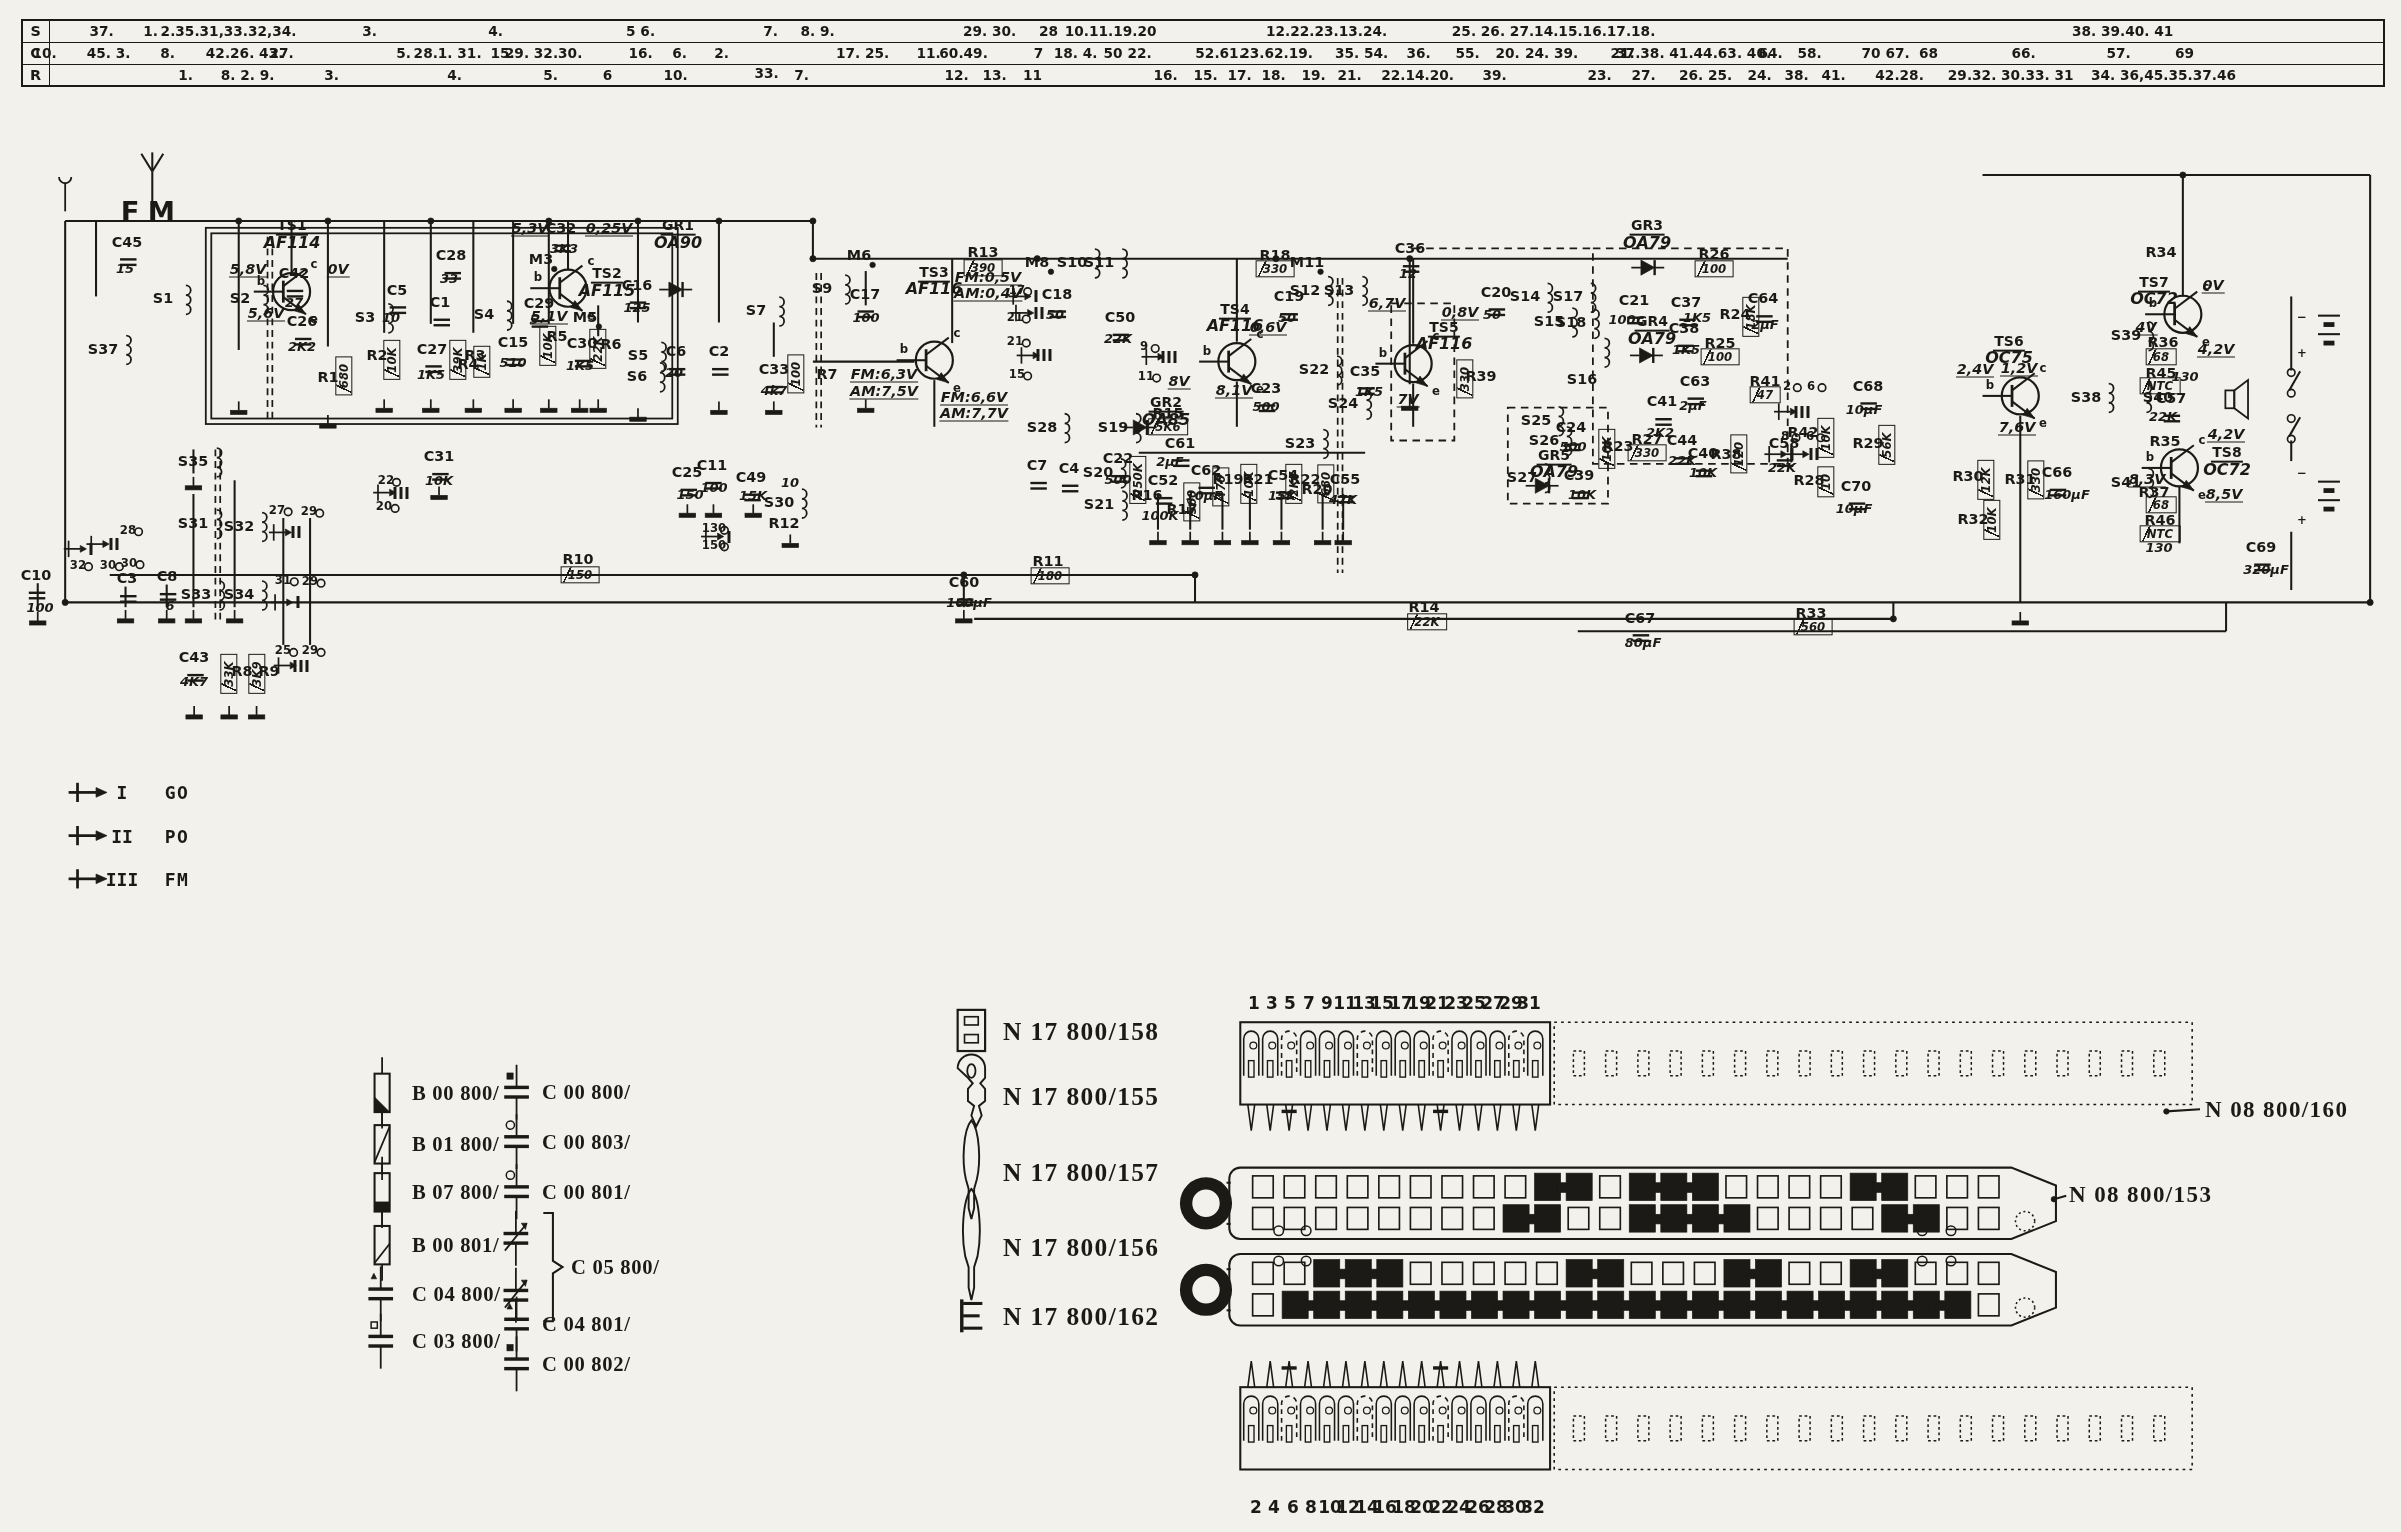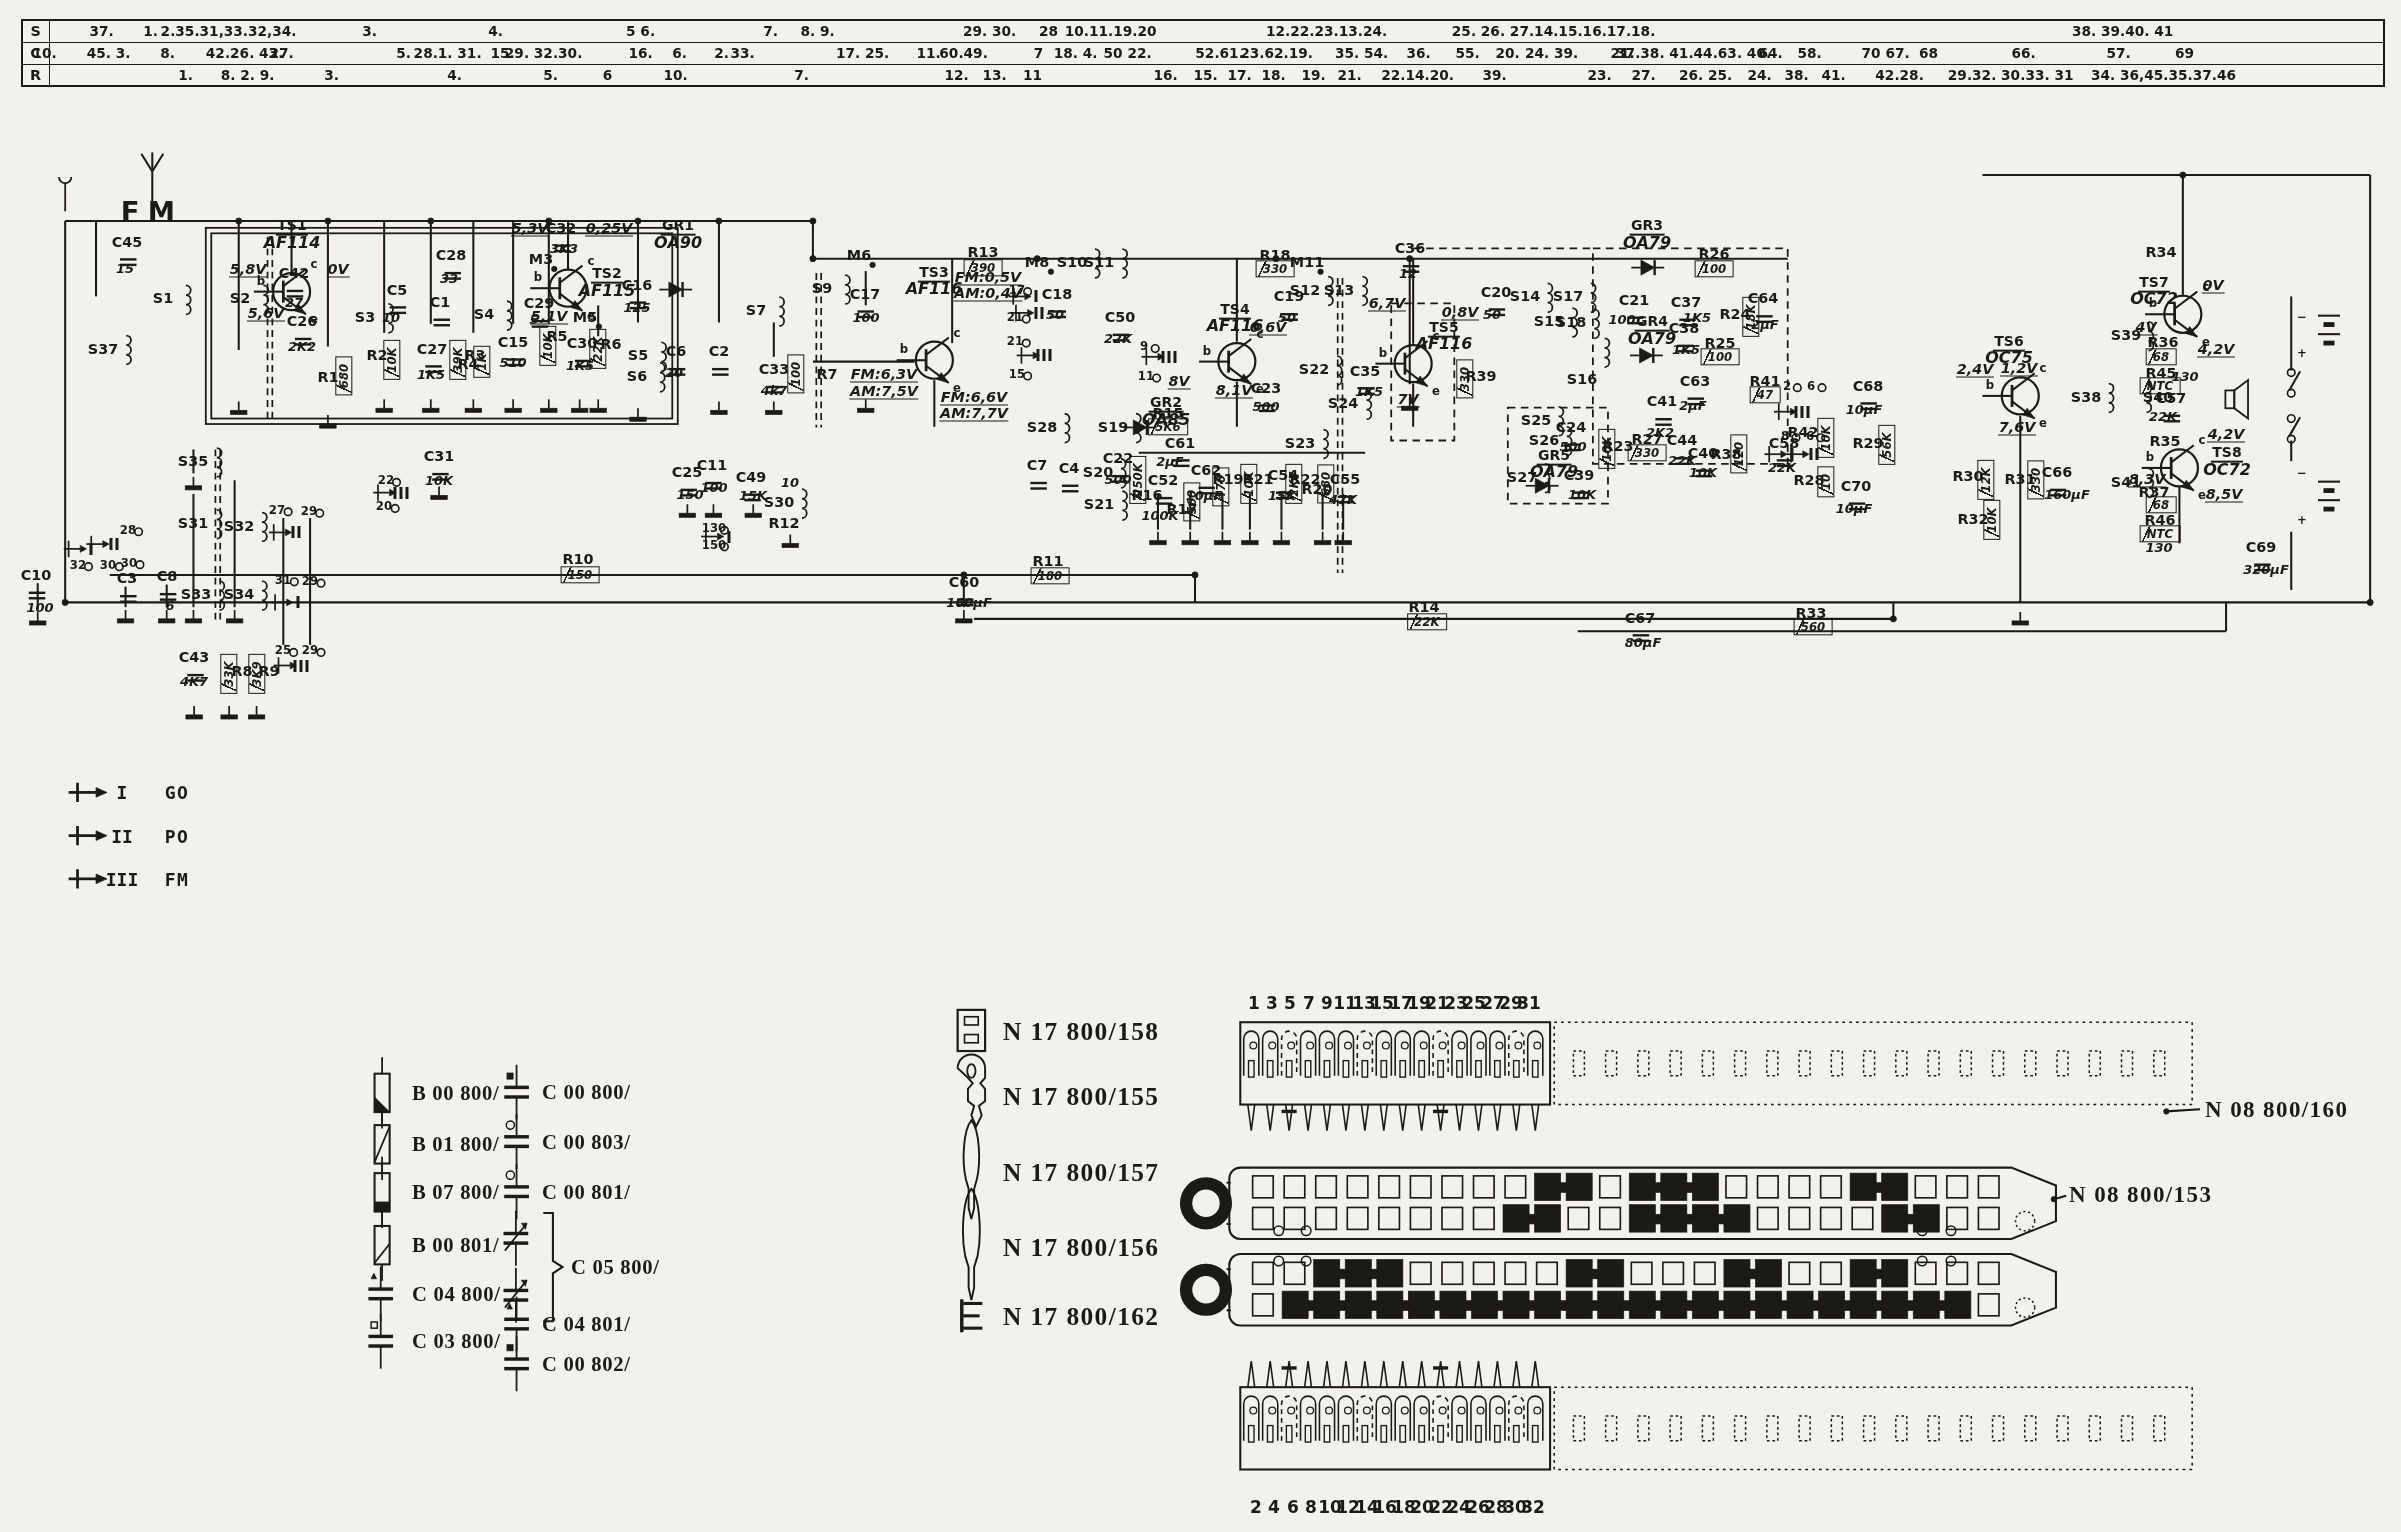--- a/index.html
+++ b/index.html
@@ -64,21 +64,21 @@
         <span class="rul-num" style="left: 145px;">8.</span>
         <span class="rul-num" style="left: 203px; margin-left: 19px;">42.26.  43.</span>
         <span class="rul-num" style="left: 259px;">27.</span>
         <span class="rul-num" style="left: 381px;">5.</span>
         <span class="rul-num" style="left: 425px;">28.1.  31.</span>
         <span class="rul-num" style="left: 480px;">15.</span>
         <span class="rul-num" style="left: 521px;">29.  32.30.</span>
         <span class="rul-num" style="left: 618px;">16.</span>
         <span class="rul-num" style="left: 657px;">6.</span>
         <span class="rul-num" style="left: 699px;">2.</span>
-        <span class="rul-num" style="left: 720px;">33.</span>
+        <span class="rul-num" style="left: 744px; margin-top: 20px;">33.</span>
         <span class="rul-num" style="left: 840px;">17. 25.</span>
         <span class="rul-num" style="left: 906px;">11.</span>
         <span class="rul-num" style="left: 941px;">60.49.</span>
         <span class="rul-num" style="left: 1016px;">7</span>
         <span class="rul-num" style="left: 1053px;">18. 4.</span>
         <span class="rul-num" style="left: 1105px;">50  22.</span>
         <span class="rul-num" style="left: 1197px;">52.61.</span>
         <span class="rul-num" style="left: 1254px;">23.62.19.</span>
         <span class="rul-num" style="left: 1339px;">35. 54.</span>
         <span class="rul-num" style="left: 1396px;">36.</span>

